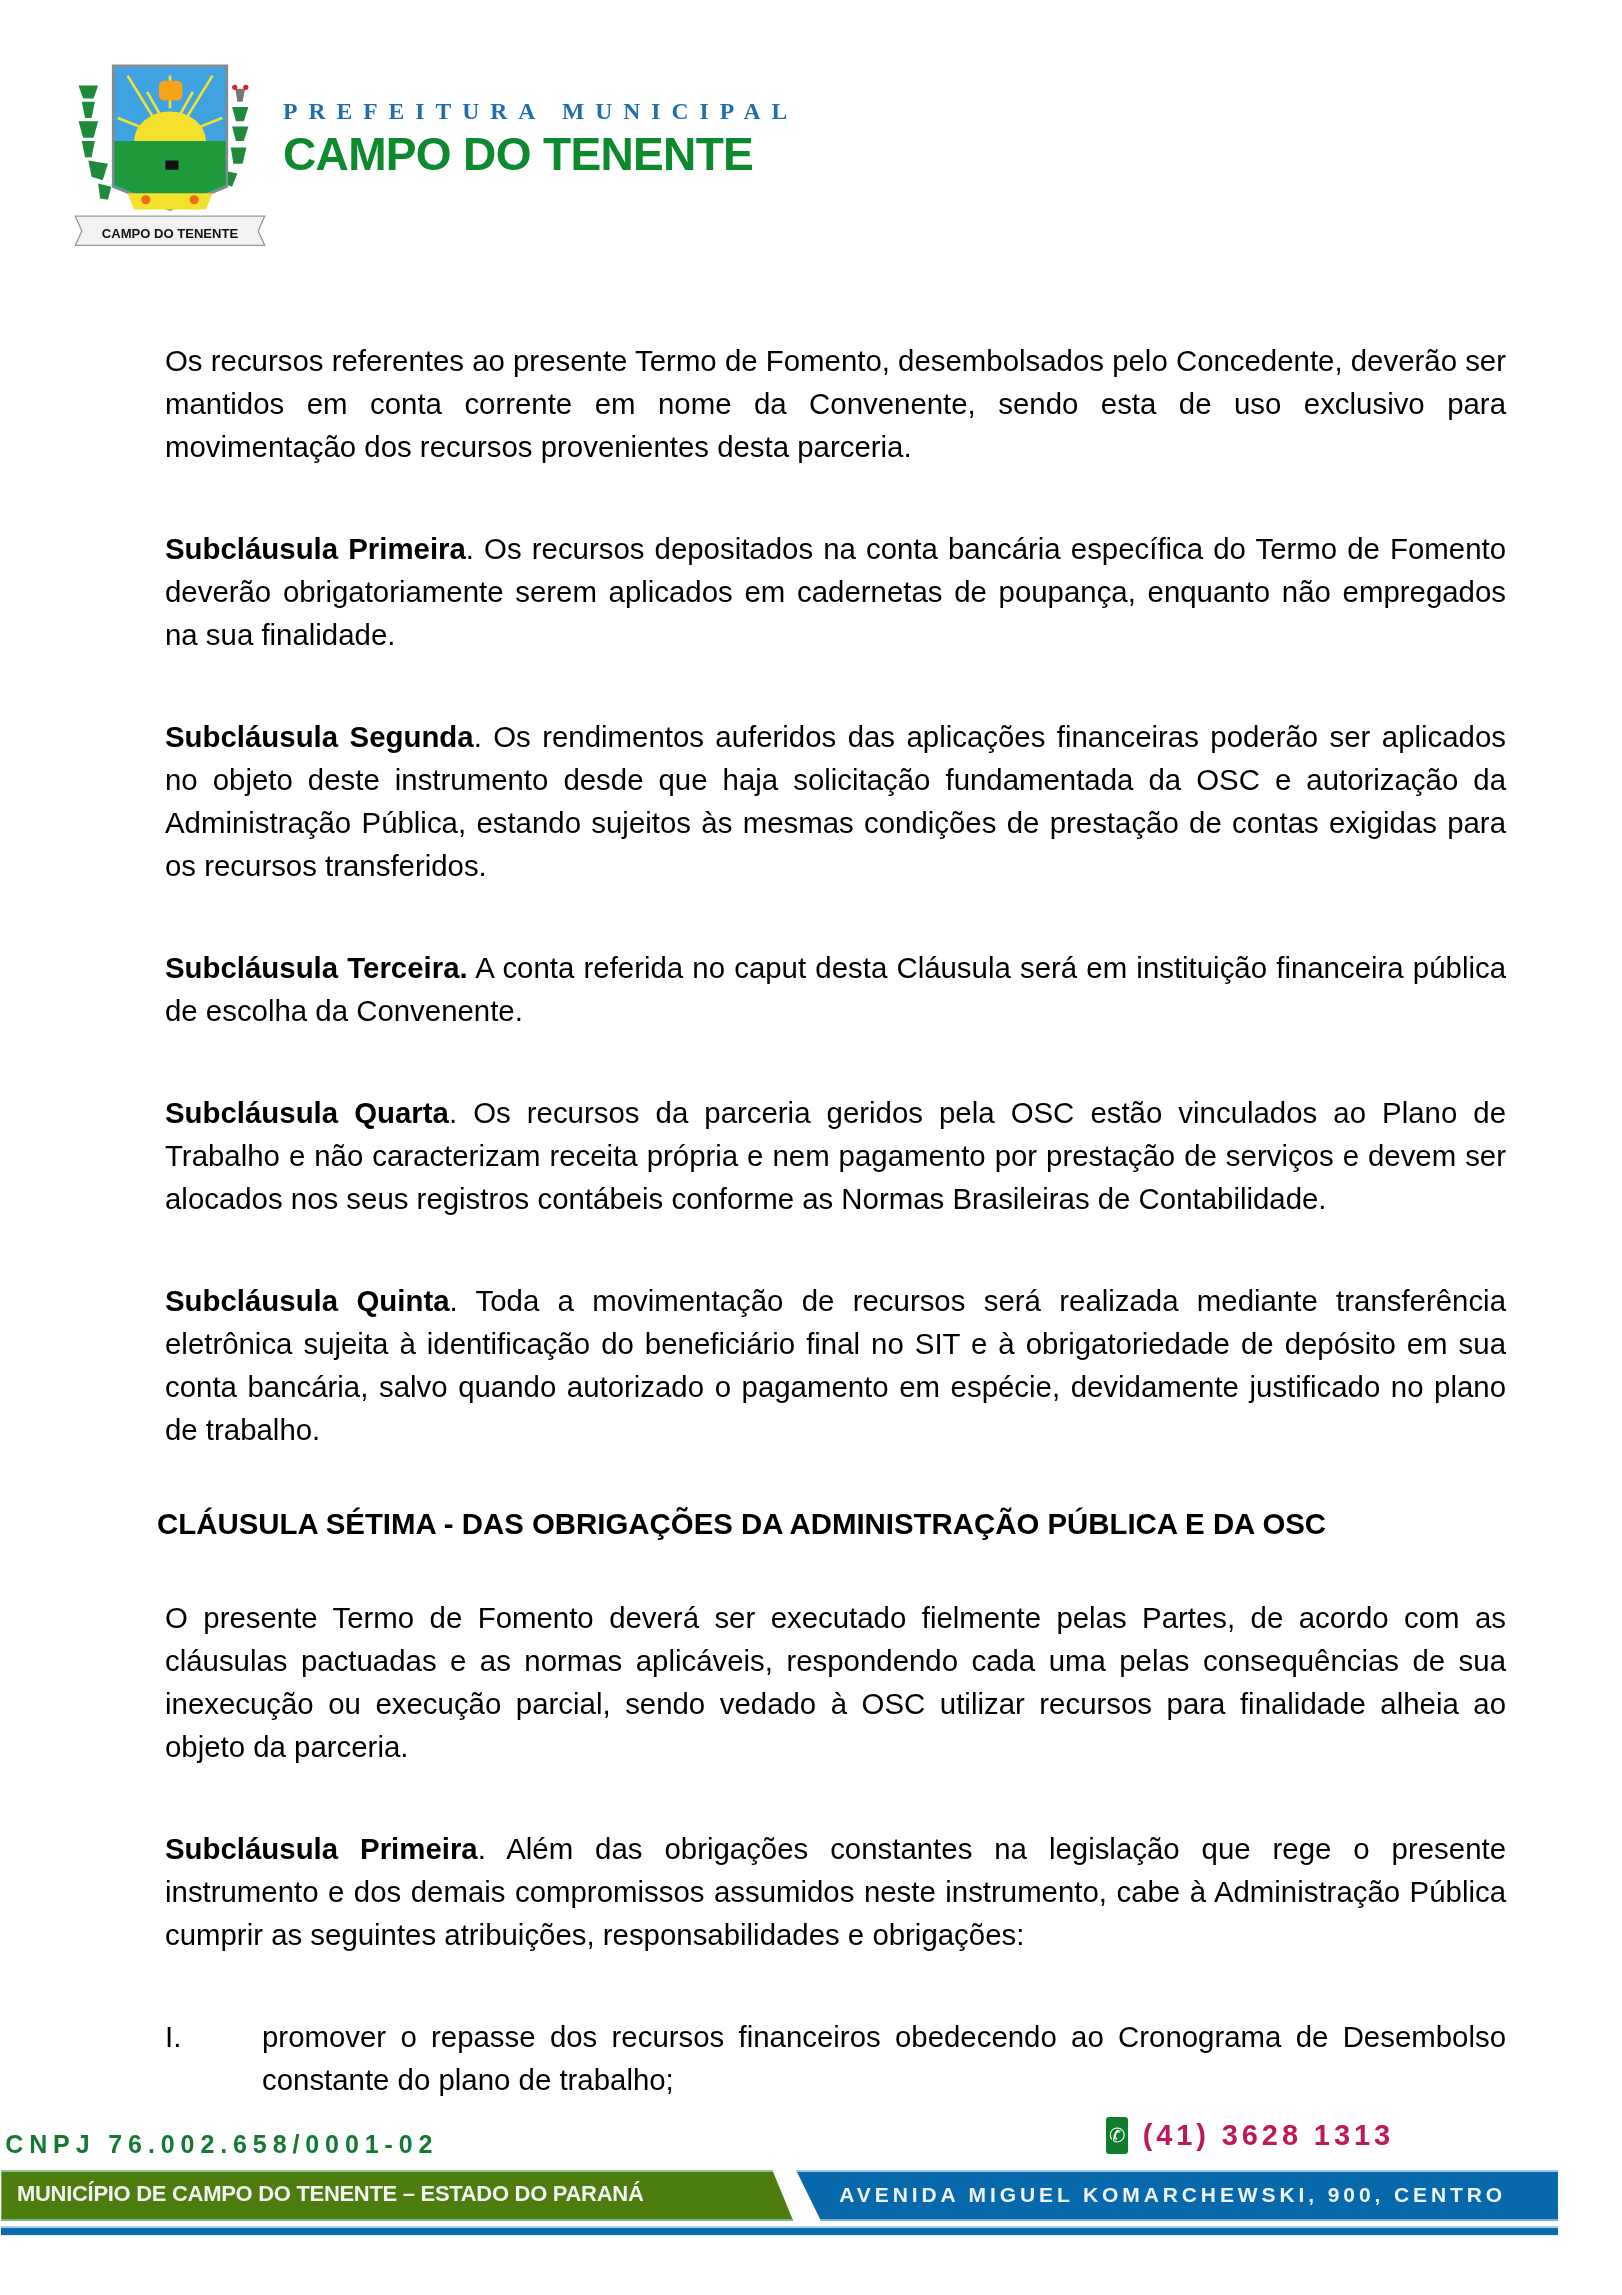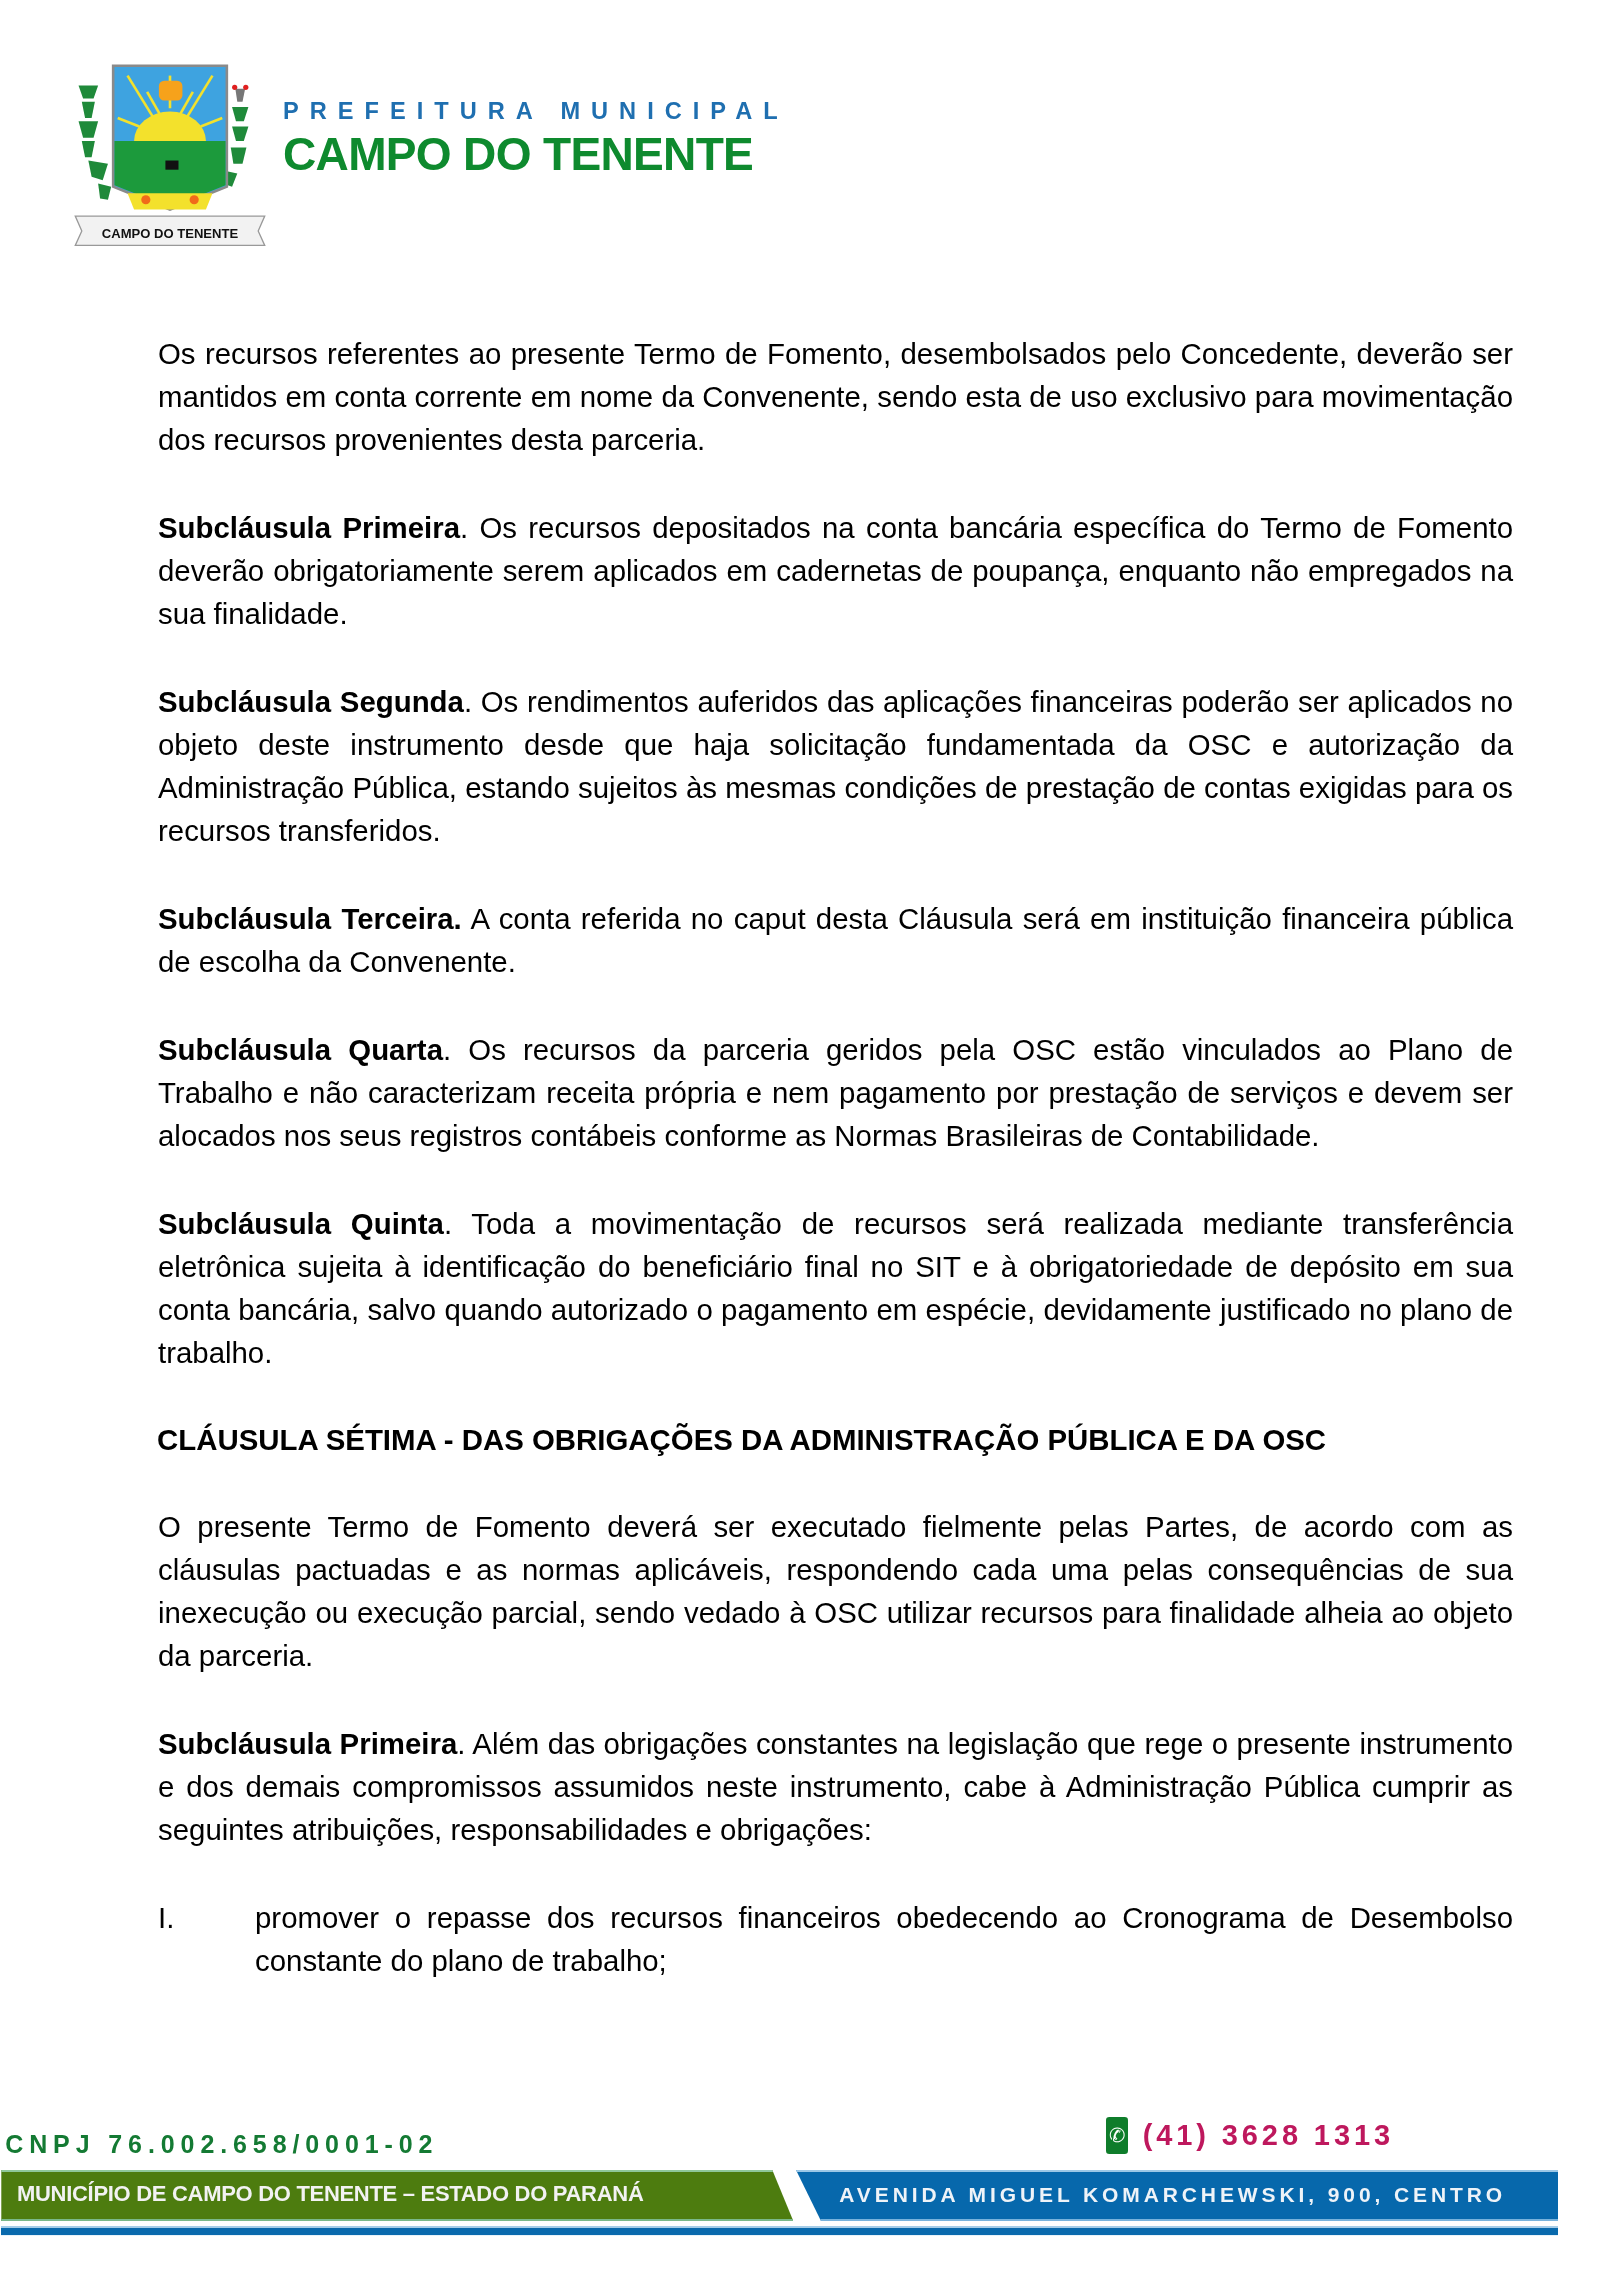--- a/index.html
+++ b/index.html
@@ -2,26 +2,26 @@
 <html style="font-size:10.5px"><head>
   <meta charset="utf-8">
   <style>
     html, body { margin: 0; padding: 0; background: #ffffff; }
     body { width: 1623px; height: 2295px; position: relative; overflow: hidden; font-family: "Liberation Sans", sans-serif; color: #000; }
 
     
     .header { position: absolute; left: 0; top: 0; width: 1623px; height: 262px; }
     .crest { position: absolute; left: 62px; top: 56px; width: 216px; height: 196px; }
     .brand { position: absolute; left: 283px; top: 98px; }
-    .brand-top { font-family: Liberation Sans, sans-serif; font-weight: bold; font-size: 23.6px; letter-spacing: 11px; color: #1f6fb0; line-height: 26px; white-space: nowrap; }
+    .brand-top { font-family: Liberation Serif, serif; font-weight: bold; font-size: 23.6px; letter-spacing: 11px; color: #1f6fb0; line-height: 26px; white-space: nowrap; }
     .brand-main { font-family: "Liberation Sans", sans-serif; font-weight: bold; font-size: 47px; color: #0e8a2e; line-height: 52px; margin-top: 3.9px; white-space: nowrap; letter-spacing: -0.7px; transform: scaleX(0.98); transform-origin: left; }
 
     
     .content { position: absolute; left: 157px; top: 288px; width: 1357px; }
-    .p { font-size: 29.4px; line-height: 43px; text-align: justify; margin: 1px; }
+    .p { font-size: 29.4px; line-height: 43px; text-align: justify; margin: 8px; }
     .h { font-size: 29.4px; line-height: 43px; font-weight: bold; margin: 0; }
     .gap { height: 43px; }
     .b { font-weight: bold; }
     .item { display: flex; }
     .item-num { width: 97px; flex: none; }
     .item-text { flex: 1; }
 
     
     .footer { position: absolute; left: 0; top: 2110px; width: 1459px; height: 131px; }
     .cnpj { position: absolute; left: 5.2px; top: 19.6px; font-weight: bold; font-size: 25px; letter-spacing: 5.9px; color: #147a33; white-space: nowrap; }

